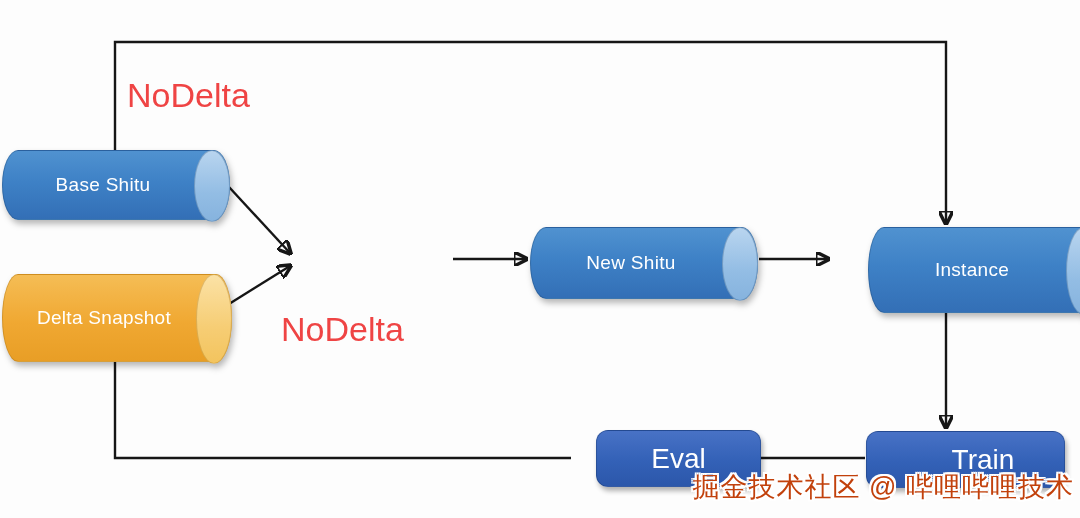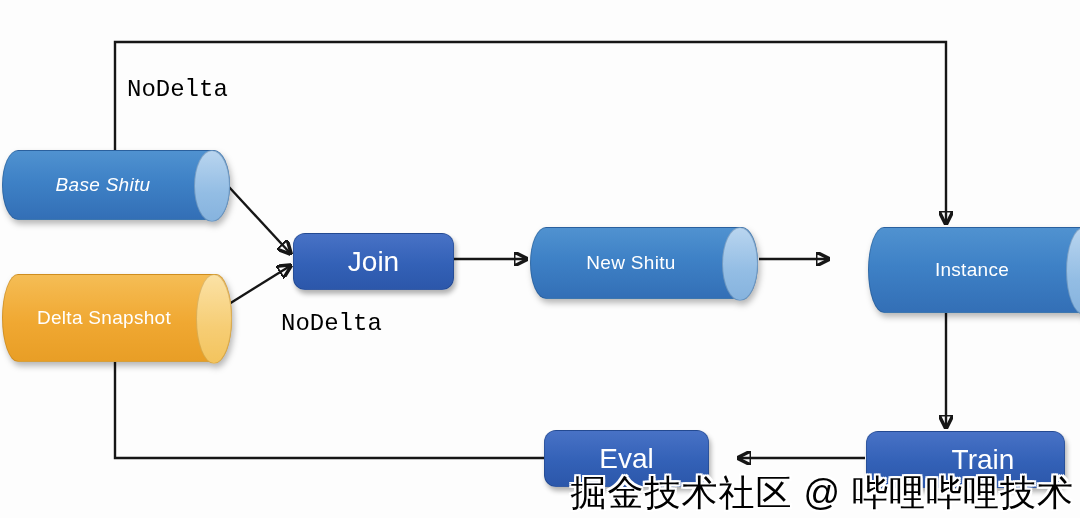--- a/index.html
+++ b/index.html
@@ -55,29 +55,29 @@
     background: linear-gradient(180deg, #4872c6 0%, #3361b7 55%, #2c57aa 100%);
     border: 1px solid rgba(20,50,100,0.35);
     box-shadow: 2px 4px 5px rgba(0,0,0,0.3);
     display: flex; align-items: center; justify-content: center;
     color: #ffffff; font-size: 28px;
   }
 
   
   .edge-label {
     position: absolute; z-index: 3;
-    color: #000000; font-size: 24px; font-family: Liberation Mono, monospace;
+    color: #ef4444; font-size: 34px;
   }
 
   
   .watermark {
     position: absolute; z-index: 5;
     top: 469px; right: 6px;
-    font-size: 36px; letter-spacing: 1px;
-    color: #000000;
+    font-size: 27px; letter-spacing: 1px;
+    color: #c2410c;
     text-shadow:
       -2px -2px 0 #ffffff, 2px -2px 0 #ffffff,
       -2px  2px 0 #ffffff, 2px  2px 0 #ffffff,
        0   -2px 0 #ffffff, 0    2px 0 #ffffff,
       -2px  0   0 #ffffff, 2px  0   0 #ffffff;
     white-space: nowrap;
   }
 </style>
 </head>
 <body>
@@ -93,53 +93,50 @@
     <path d="M115,150 L115,42 L946,42 L946,223" marker-end="url(#ah)"></path>
     <path d="M229,187 L290,253" marker-end="url(#ah)"></path>
     <path d="M229,304 L290,266" marker-end="url(#ah)"></path>
     <path d="M453,259 L526,259" marker-end="url(#ah)"></path>
     <path d="M759,259 L828,259" marker-end="url(#ah)"></path>
     <path d="M946,296 L946,427" marker-end="url(#ah)"></path>
     <path d="M865,458 L739,458" marker-end="url(#ah)"></path>
     <path d="M571,458 L115,458 L115,349" marker-end="url(#ah)"></path>
   </svg>
 
-  <div class="cyl" style="left:2px; top:150px; width:228px; height:70px;font-style:italic;">
+  <div class="cyl" style="left:2px; top:150px; width:228px; height:70px;">
     <div class="cyl-body blue"></div>
     <div class="cyl-cap blue"></div>
     <span class="cyl-label">Base Shitu</span>
   </div>
 
   <div class="cyl" style="left:2px; top:274px; width:230px; height:88px;">
     <div class="cyl-body orange"></div>
     <div class="cyl-cap orange"></div>
     <span class="cyl-label">Delta Snapshot</span>
   </div>
 
-  <div class="proc" style="left:293px; top:233px; width:159px; height:55px;">
-    <span>Join</span>
-  </div>
 
   <div class="cyl" style="left:530px; top:227px; width:228px; height:72px;">
     <div class="cyl-body blue"></div>
     <div class="cyl-cap blue"></div>
     <span class="cyl-label">New Shitu</span>
   </div>
 
   <div class="cyl" style="left:868px; top:227px; width:234px; height:86px;">
     <div class="cyl-body blue"></div>
     <div class="cyl-cap blue"></div>
     <span class="cyl-label">Instance</span>
   </div>
 
   <div class="proc" style="left:866px; top:431px; width:162px; height:55px;padding-left:35px;">
     <span>Train</span>
   </div>
 
-  <div class="proc" style="left:544px; top:430px; width:163px; height:55px;justify-content:center;">
+  <div class="proc" style="left:596px; top:430px; width:163px; height:55px;justify-content:center;">
     <span>Eval</span>
   </div>
 
   <div class="edge-label" style="left:127px; top:76px;">NoDelta</div>
   <div class="edge-label" style="left:281px; top:310px;">NoDelta</div>
 
   <div class="watermark">掘金技术社区 @ 哔哩哔哩技术</div>
 
 </div>
 

